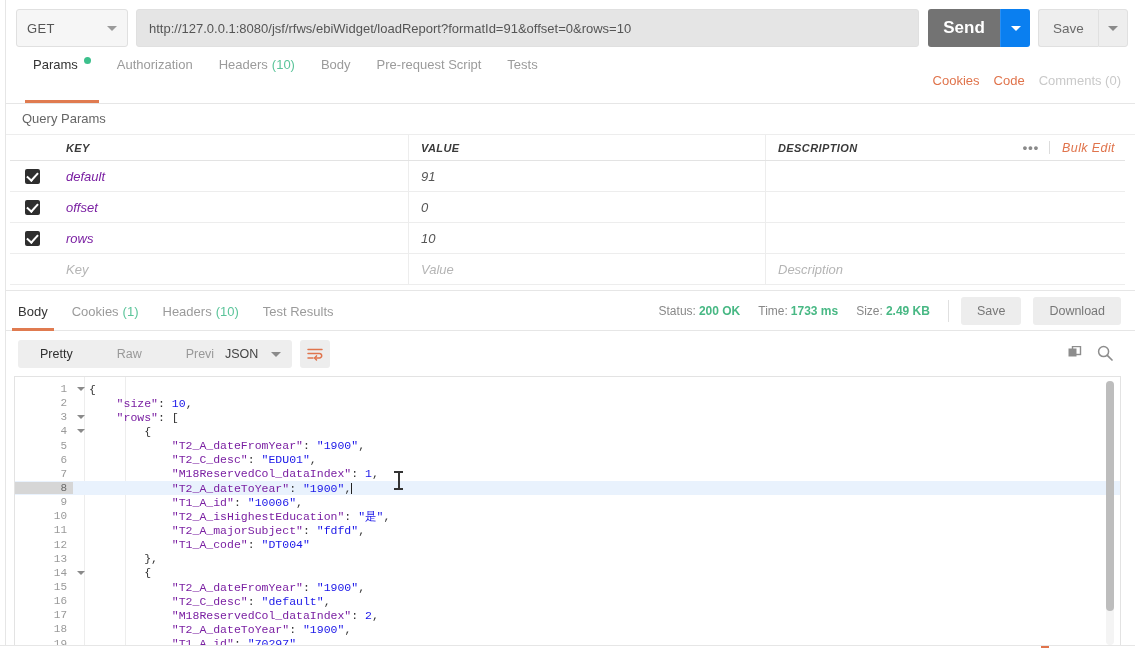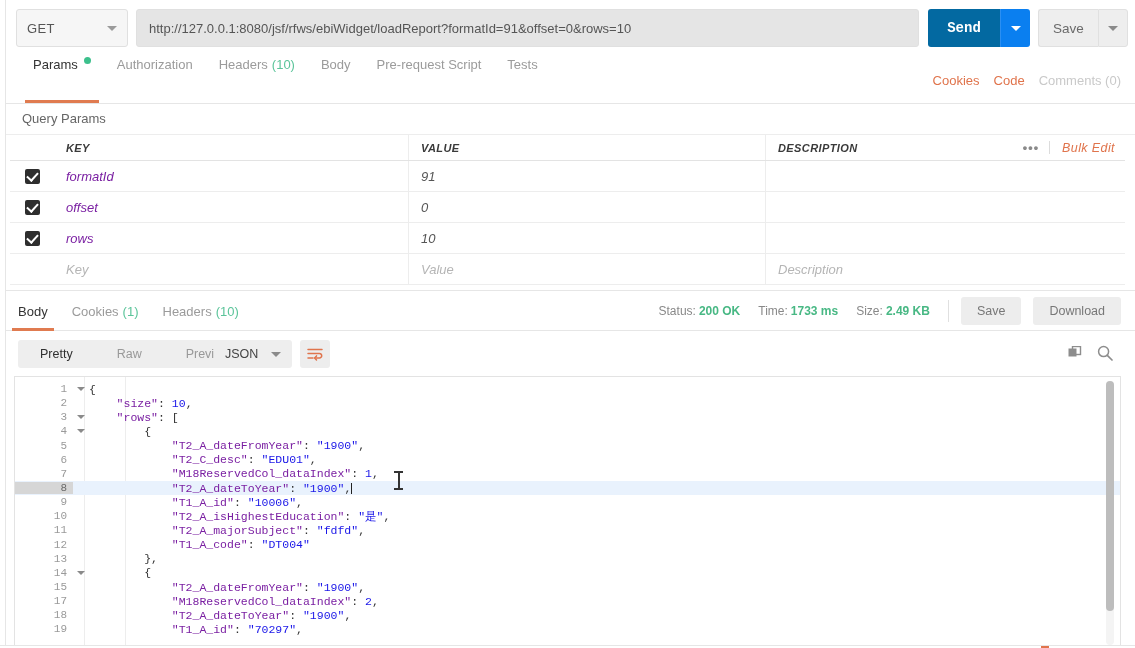--- a/index.html
+++ b/index.html
@@ -26,23 +26,23 @@
   .method-select .mlabel { font-size:13px; color:#555; letter-spacing:.3px; }
   .caret-dn { width:0;height:0;border-left:5px solid transparent;border-right:5px solid transparent;border-top:5px solid #9b9b9b; margin-left:auto;}
   .url-input {
     position:absolute; left:136px; top:9px; width:783px; height:38px;
     background:#e5e5e5; border:1px solid #e0e0e0; border-radius:3px;
     display:flex; align-items:center; padding:0 12px; cursor:text; overflow:hidden;
   }
   .url-input .utext { font-size:13px; color:#555; white-space:nowrap; }
   .send-btn {
     position:absolute; left:928px; top:9px; width:72px; height:38px;
-    background:#0369a1; border-radius:3px 0 0 3px; color:#fff;
+    background:#737373; border-radius:3px 0 0 3px; color:#fff;
     display:flex; align-items:center; justify-content:center;
-    font-size:14px; font-weight:bold; cursor:pointer;font-family:Liberation Mono, monospace;
+    font-size:17px; font-weight:bold; cursor:pointer;
   }
   .send-caret {
     position:absolute; left:1000px; top:9px; width:30px; height:38px;
     background:#0a7ff0; border-radius:0 3px 3px 0; border-left:1px solid #2b8ff2;
     display:flex; align-items:center; justify-content:center; cursor:pointer;
   }
   .send-caret i { width:0;height:0;border-left:5px solid transparent;border-right:5px solid transparent;border-top:5px solid #fff; display:block;}
   .save-btn {
     position:absolute; left:1038px; top:9px; width:60px; height:38px;
     background:#eeeeee; border:1px solid #e0e0e0; border-right:none; border-radius:3px 0 0 3px;
@@ -204,21 +204,21 @@
           <span class="dots">•••</span>
           <span class="bulk">Bulk Edit</span>
         </span>
       </div>
     </div>
 
     <div class="prow">
       <div class="cell check">
           <span class="cb"></span>
         </div>
-      <div class="cell k">formatId</div>
+      <div class="cell k">default</div>
       <div class="cell v">91</div>
       <div class="cell d"></div>
     </div>
     <div class="prow">
       <div class="cell check">
           <span class="cb"></span>
         </div>
       <div class="cell k">offset</div>
       <div class="cell v">0</div>
       <div class="cell d"></div>
@@ -244,20 +244,23 @@
       <div class="rtab active">
         <span>Body</span>
       </div>
       <div class="rtab">
         <span>Cookies</span>
         <span class="cnt">(1)</span>
       </div>
       <div class="rtab">
         <span>Headers</span>
         <span class="cnt">(10)</span>
+      </div>
+      <div class="rtab">
+        <span>Test Results</span>
       </div>
     </div>
     <div class="meta">
       <span class="mitem">
         <span>Status:</span><b>200 OK</b>
       </span>
       <span class="mitem">
         <span>Time:</span><b>1733 ms</b>
       </span>
       <span class="mitem">
@@ -311,20 +314,21 @@
         <div class="cline"><span class="gutter">6</span><span class="ctext"><span class="k">            "T2_C_desc"</span><span class="p">: </span><span class="s">"EDU01"</span><span class="p">,</span></span></div>
         <div class="cline"><span class="gutter">7</span><span class="ctext"><span class="k">            "M18ReservedCol_dataIndex"</span><span class="p">: </span><span class="n">1</span><span class="p">,</span></span></div>
         <div class="cline hl"><span class="gutter">8</span><span class="ctext"><span class="k">            "T2_A_dateToYear"</span><span class="p">: </span><span class="s">"1900"</span><span class="p">,</span><span class="caret-blink"></span></span></div>
         <div class="cline"><span class="gutter">9</span><span class="ctext"><span class="k">            "T1_A_id"</span><span class="p">: </span><span class="s">"10006"</span><span class="p">,</span></span></div>
         <div class="cline"><span class="gutter">10</span><span class="ctext"><span class="k">            "T2_A_isHighestEducation"</span><span class="p">: </span><span class="s">"是"</span><span class="p">,</span></span></div>
         <div class="cline"><span class="gutter">11</span><span class="ctext"><span class="k">            "T2_A_majorSubject"</span><span class="p">: </span><span class="s">"fdfd"</span><span class="p">,</span></span></div>
         <div class="cline"><span class="gutter">12</span><span class="ctext"><span class="k">            "T1_A_code"</span><span class="p">: </span><span class="s">"DT004"</span></span></div>
         <div class="cline"><span class="gutter">13</span><span class="ctext"><span class="p">        },</span></span></div>
         <div class="cline"><span class="gutter">14</span><i class="fold"></i><span class="ctext"><span class="p">        {</span></span></div>
         <div class="cline"><span class="gutter">15</span><span class="ctext"><span class="k">            "T2_A_dateFromYear"</span><span class="p">: </span><span class="s">"1900"</span><span class="p">,</span></span></div>
+        <div class="cline"><span class="gutter">16</span><span class="ctext"><span class="k">            "T2_C_desc"</span><span class="p">: </span><span class="s">"default"</span><span class="p">,</span></span></div>
         <div class="cline"><span class="gutter">17</span><span class="ctext"><span class="k">            "M18ReservedCol_dataIndex"</span><span class="p">: </span><span class="n">2</span><span class="p">,</span></span></div>
         <div class="cline"><span class="gutter">18</span><span class="ctext"><span class="k">            "T2_A_dateToYear"</span><span class="p">: </span><span class="s">"1900"</span><span class="p">,</span></span></div>
         <div class="cline"><span class="gutter">19</span><span class="ctext"><span class="k">            "T1_A_id"</span><span class="p">: </span><span class="s">"70297"</span><span class="p">,</span></span></div>
       </div>
     <div class="vscroll-track"></div>
     <div class="vscroll"></div>
   </div>
   <div class="mouse-cursor"></div>
   <div class="bottom-edge"></div>
   <div class="bottom-orange"></div>

